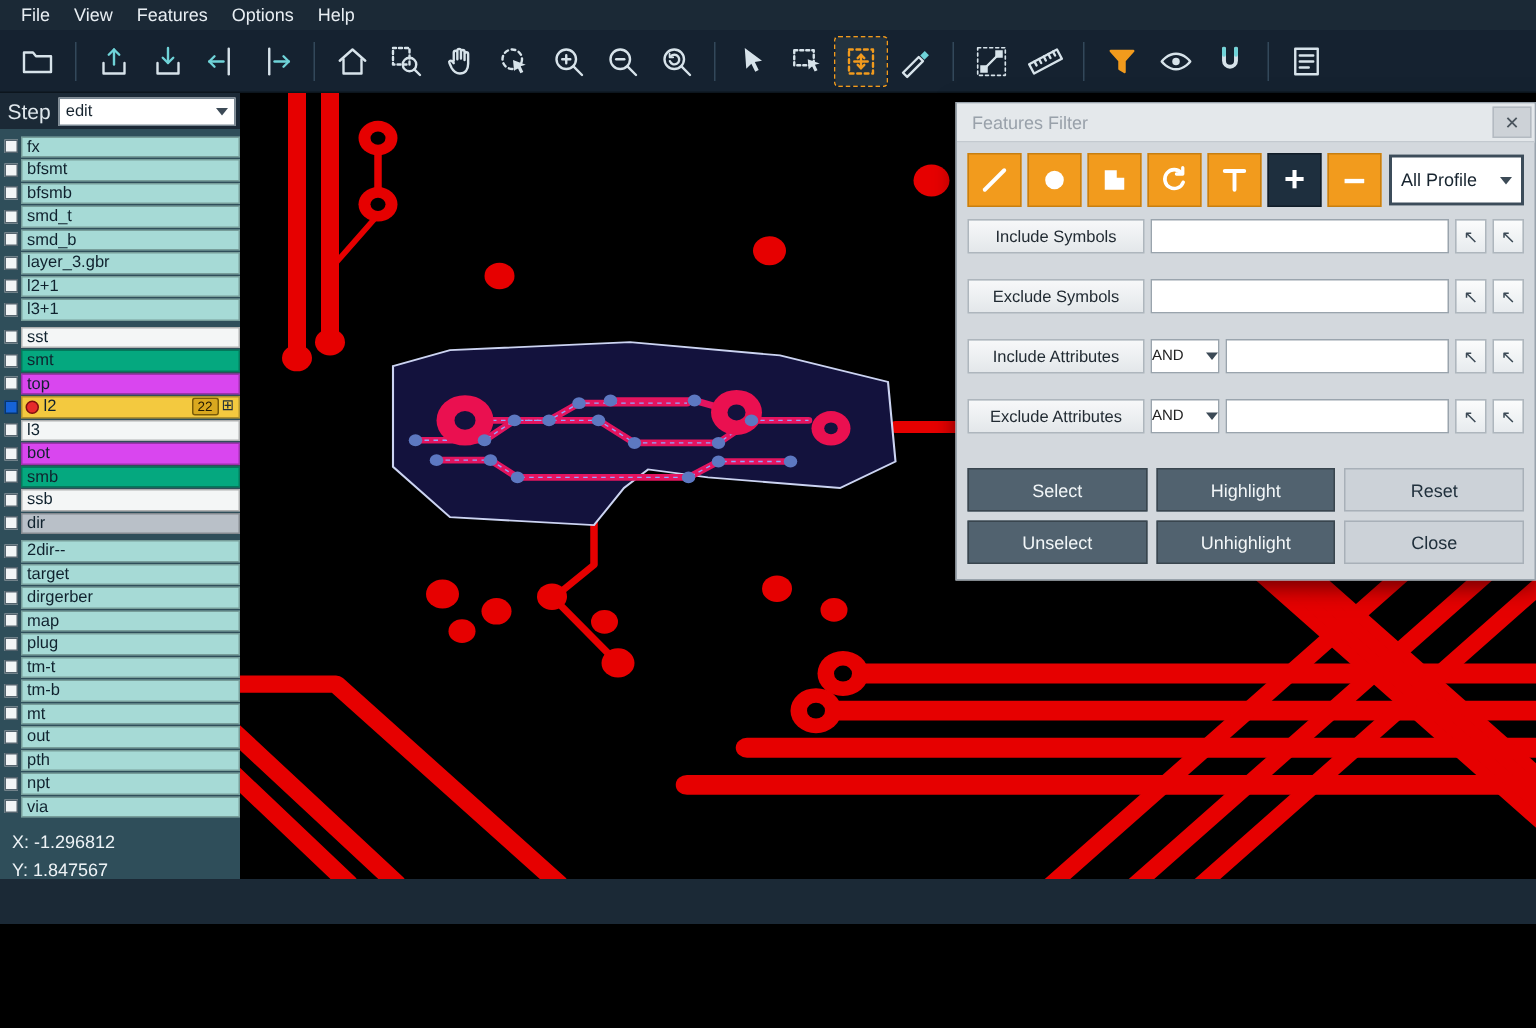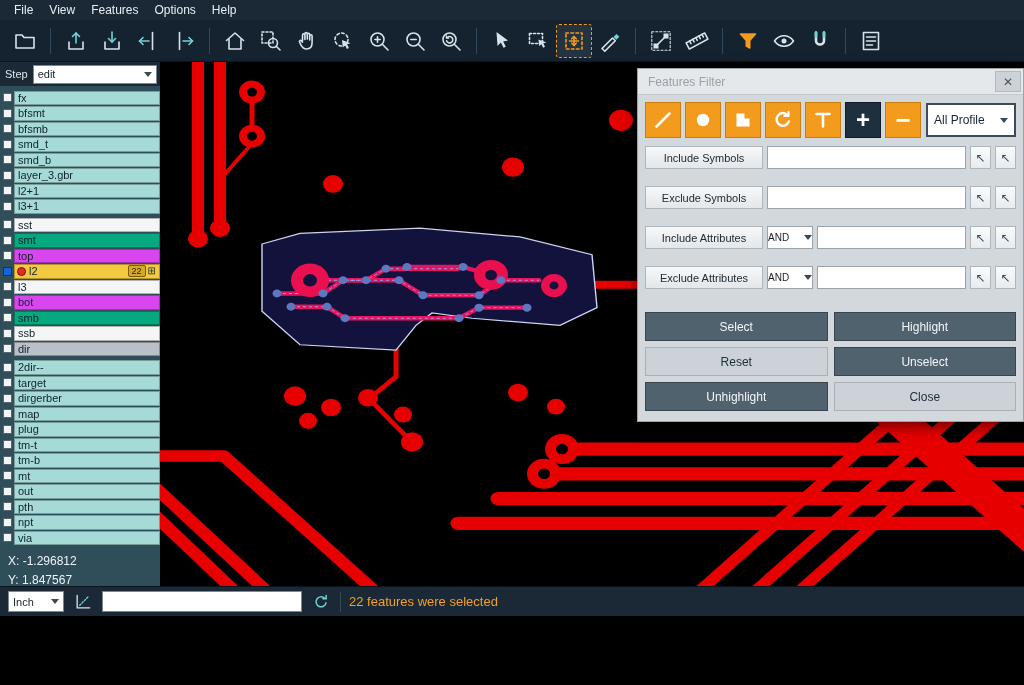--- a/index.html
+++ b/index.html
@@ -17,21 +17,21 @@
     display:flex;align-items:center;padding:0 8px;gap:2px;z-index:7;border-bottom:1px solid #0c151d}
   .tbtn{width:34px;height:32px;display:flex;align-items:center;justify-content:center;border-radius:2px}
   .tbtn svg{display:block}
   .tbtn.active{background:#233340;outline:1px dashed #f29b1d}
   .tsep{width:1px;height:26px;background:#33485a;margin:0 6px}
 
   
   .sidebar{position:absolute;top:62px;left:0;width:160px;bottom:30px;background:#2f4e5a;
     display:flex;flex-direction:column;z-index:5}
   .step-row{height:24px;background:#1b2936;display:flex;align-items:center;padding:2px 3px;gap:5px;flex:0 0 auto}
-  .step-label{color:#dfe7ec;font-size:11px;padding-left:2px}
+  .step-label{color:#dfe7ec;font-size:14px;padding-left:2px}
   .step-select{flex:1;height:19px;background:#fff;border:1px solid #7a8893;font-size:11px;
     display:flex;align-items:center;justify-content:space-between;padding:0 4px;color:#17242f}
   .layers{flex:0 0 auto;padding-top:4px}
   .layer-row{display:flex;align-items:center;height:15.5px}
   .gutter{width:14px;display:flex;align-items:center;justify-content:center;flex:0 0 auto}
   .cb{width:9px;height:9px;background:#f2f5f6;border:1px solid #55646e}
   .cb.sel{background:#1663d8;border-color:#09376b}
   .lbl-band{flex:1;height:14.5px;display:flex;align-items:center;padding:0 3px;font-size:11px;
     color:#10222e;border:1px solid rgba(0,0,0,.28);overflow:hidden;white-space:nowrap}
   .band-teal{background:#a6dad6}.band-white{background:#f4f6f6}.band-green{background:#05a87f}
@@ -64,21 +64,21 @@
   .profile{margin-left:auto;width:90px;height:34px;background:#fff;border:2px solid #3c4c5a;
     display:flex;align-items:center;justify-content:space-between;padding:0 6px;font-size:12px;color:#17242f}
   .frow{display:flex;align-items:center;gap:4px;padding:0 7px;margin-bottom:17px}
   .flabel{width:118px;height:23px;background:linear-gradient(#f7f8f9,#e3e7ea);border:1px solid #aeb6bd;
     font-size:11px;color:#222b33;display:flex;align-items:center;justify-content:center;flex:0 0 auto}
   .and{width:46px;height:23px;background:#fff;border:1px solid #9aa4ad;font-size:10px;
     display:flex;align-items:center;justify-content:space-between;padding:0 0;color:#222;flex:0 0 auto}
   .ffield{flex:1;height:23px;background:#fff;border:1px solid #9aa4ad;font-size:11px;padding:0 4px;min-width:20px}
   .pick{width:21px;height:23px;background:linear-gradient(#fbfcfc,#e7ebee);border:1px solid #aeb6bd;
     display:flex;align-items:center;justify-content:center;font-size:12px;color:#3c4a56;flex:0 0 auto}
-  .btn-grid{display:grid;grid-template-columns:1fr 1fr;gap:6px;padding:6px 7px 10px}
+  .btn-grid{display:grid;grid-template-columns:1fr 1fr 1fr;gap:6px;padding:6px 7px 10px}
   .dbtn{height:29px;font-size:12px;display:flex;align-items:center;justify-content:center;border:1px solid}
   .dbtn.dark{background:#51626f;border-color:#39454e;color:#f2f6f8}
   .dbtn.light{background:#ccd2d8;border-color:#a8b0b8;color:#20303c}
   .chev{width:0;height:0;border-left:4px solid transparent;border-right:4px solid transparent;
     border-top:5px solid #3c4a56;flex:0 0 auto}
 
   
   .statusbar{position:absolute;left:0;right:0;bottom:0;height:30px;background:#1b2936;
     display:flex;align-items:center;gap:8px;padding:0 8px;z-index:8;border-top:1px solid #0c151d}
   .unit{width:56px;height:21px;background:#fff;border:1px solid #7a8893;font-size:11px;color:#17242f;
@@ -688,35 +688,14 @@
     <div class="btn-grid">
         <div class="dbtn dark">Select</div>
         <div class="dbtn dark">Highlight</div>
         <div class="dbtn light">Reset</div>
         <div class="dbtn dark">Unselect</div>
         <div class="dbtn dark">Unhighlight</div>
         <div class="dbtn light">Close</div>
       </div>
   </div>
 
-  <div class="statusbar">
-    <div class="unit">
-      <span>Inch</span>
-      <span class="chev"></span>
-    </div>
-    <span class="sb-ic">
-      <svg width="20" height="20" viewBox="0 0 24 24" fill="none" stroke="#d7e3ea" stroke-width="1.6" stroke-linecap="round">
-        <path d="M5 4v15h15"></path>
-          <path d="M8 16 18 6" stroke="#6fd3d8" stroke-dasharray="2 2"></path>
-      </svg>
-    </span>
-    <input class="sb-input" value="" style="">
-    <span class="sb-ic">
-      <svg width="20" height="20" viewBox="0 0 24 24" fill="none" stroke="#6fd3d8" stroke-width="1.8" stroke-linecap="round">
-        <path d="M18 13a6 6 0 1 1-1.8-5.6"></path>
-          <path d="M18.2 4.2v3.9h-3.9"></path>
-      </svg>
-    </span>
-    <span class="sb-sep"></span>
-    <span class="sb-msg">22 features were selected</span>
-  </div>
 
 </div>
 
 </body></html>

